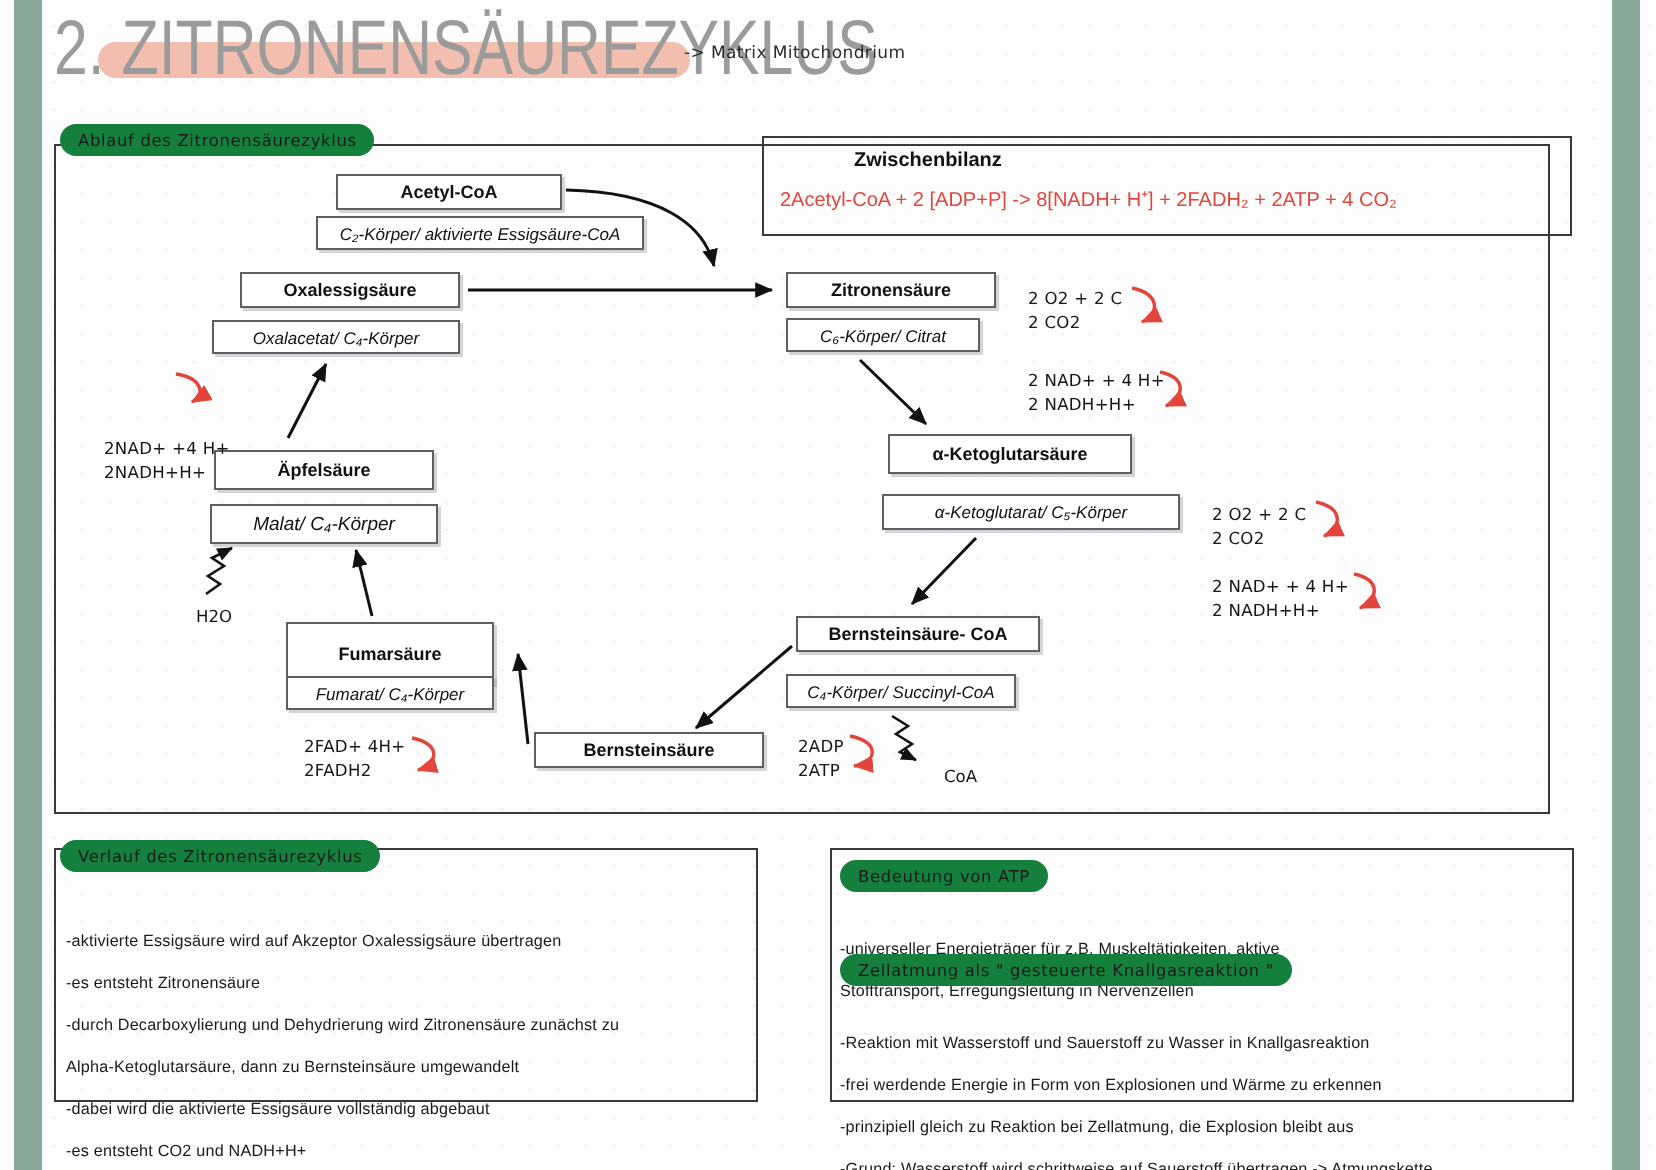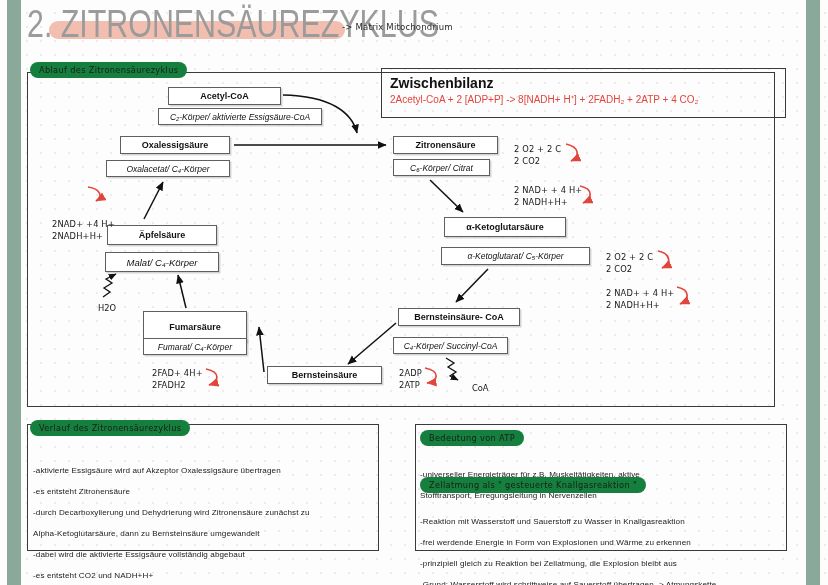--- a/index.html
+++ b/index.html
@@ -73,21 +73,21 @@
     letter-spacing:.15px;
   }
   .lbl-small {
     position:absolute; font-family:"DejaVu Sans", sans-serif;
     font-size:8.3px; color:#161616; white-space:nowrap;margin-left:11px;
   }
 
   
   #zb-title {
     position:absolute; font-family:"Liberation Sans", sans-serif;
-    font-size:14px; font-weight:bold; color:#111; white-space:nowrap;
+    font-size:10px; font-weight:bold; color:#111; white-space:nowrap;margin-left:37px;
   }
   #zb-eq {
     position:absolute; font-family:"Liberation Sans", sans-serif;
     font-size:10px; color:#e2453c; white-space:nowrap;
   }
 
   
   .btext {
     position:absolute;
     font-family:Liberation Sans, sans-serif;

